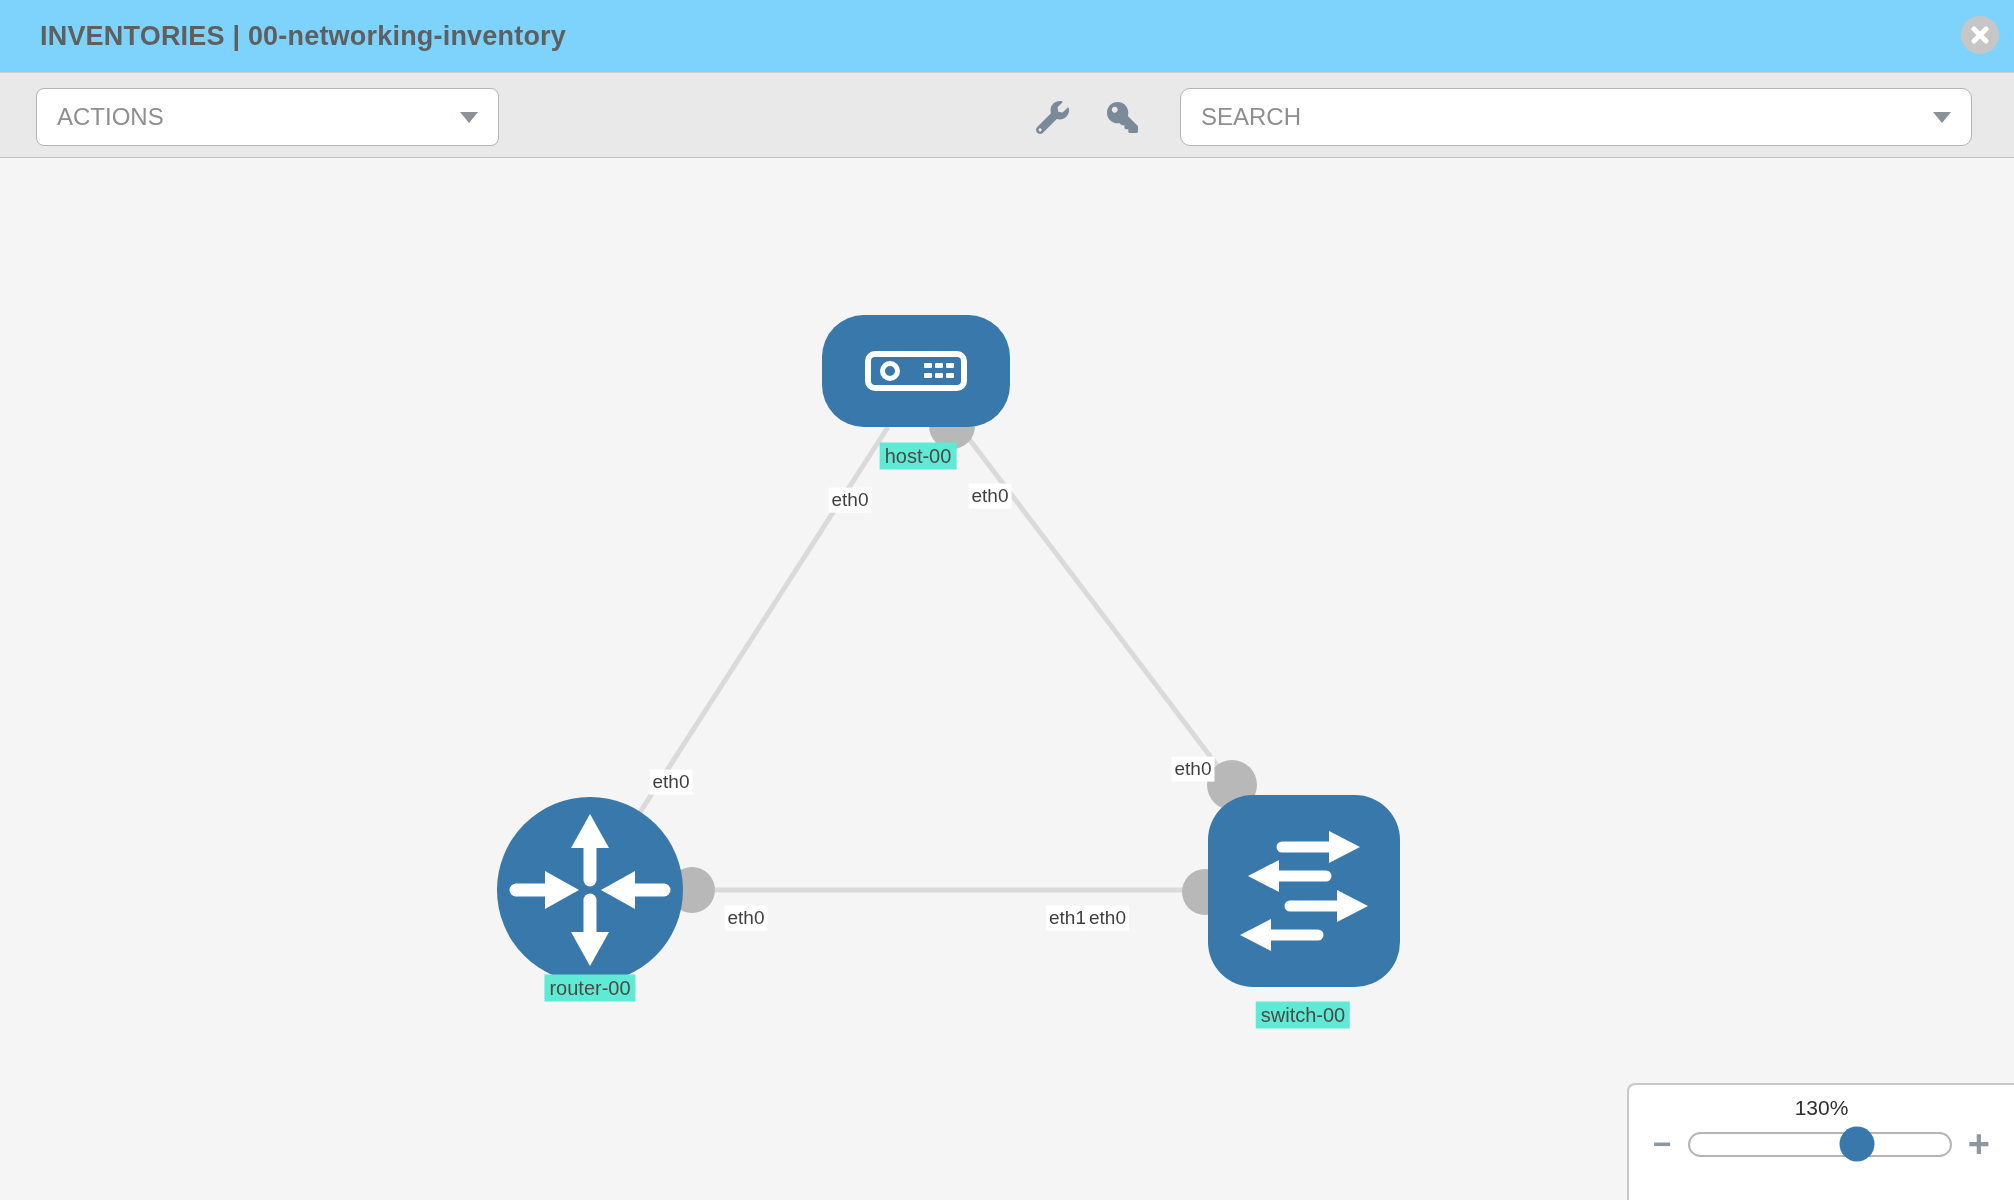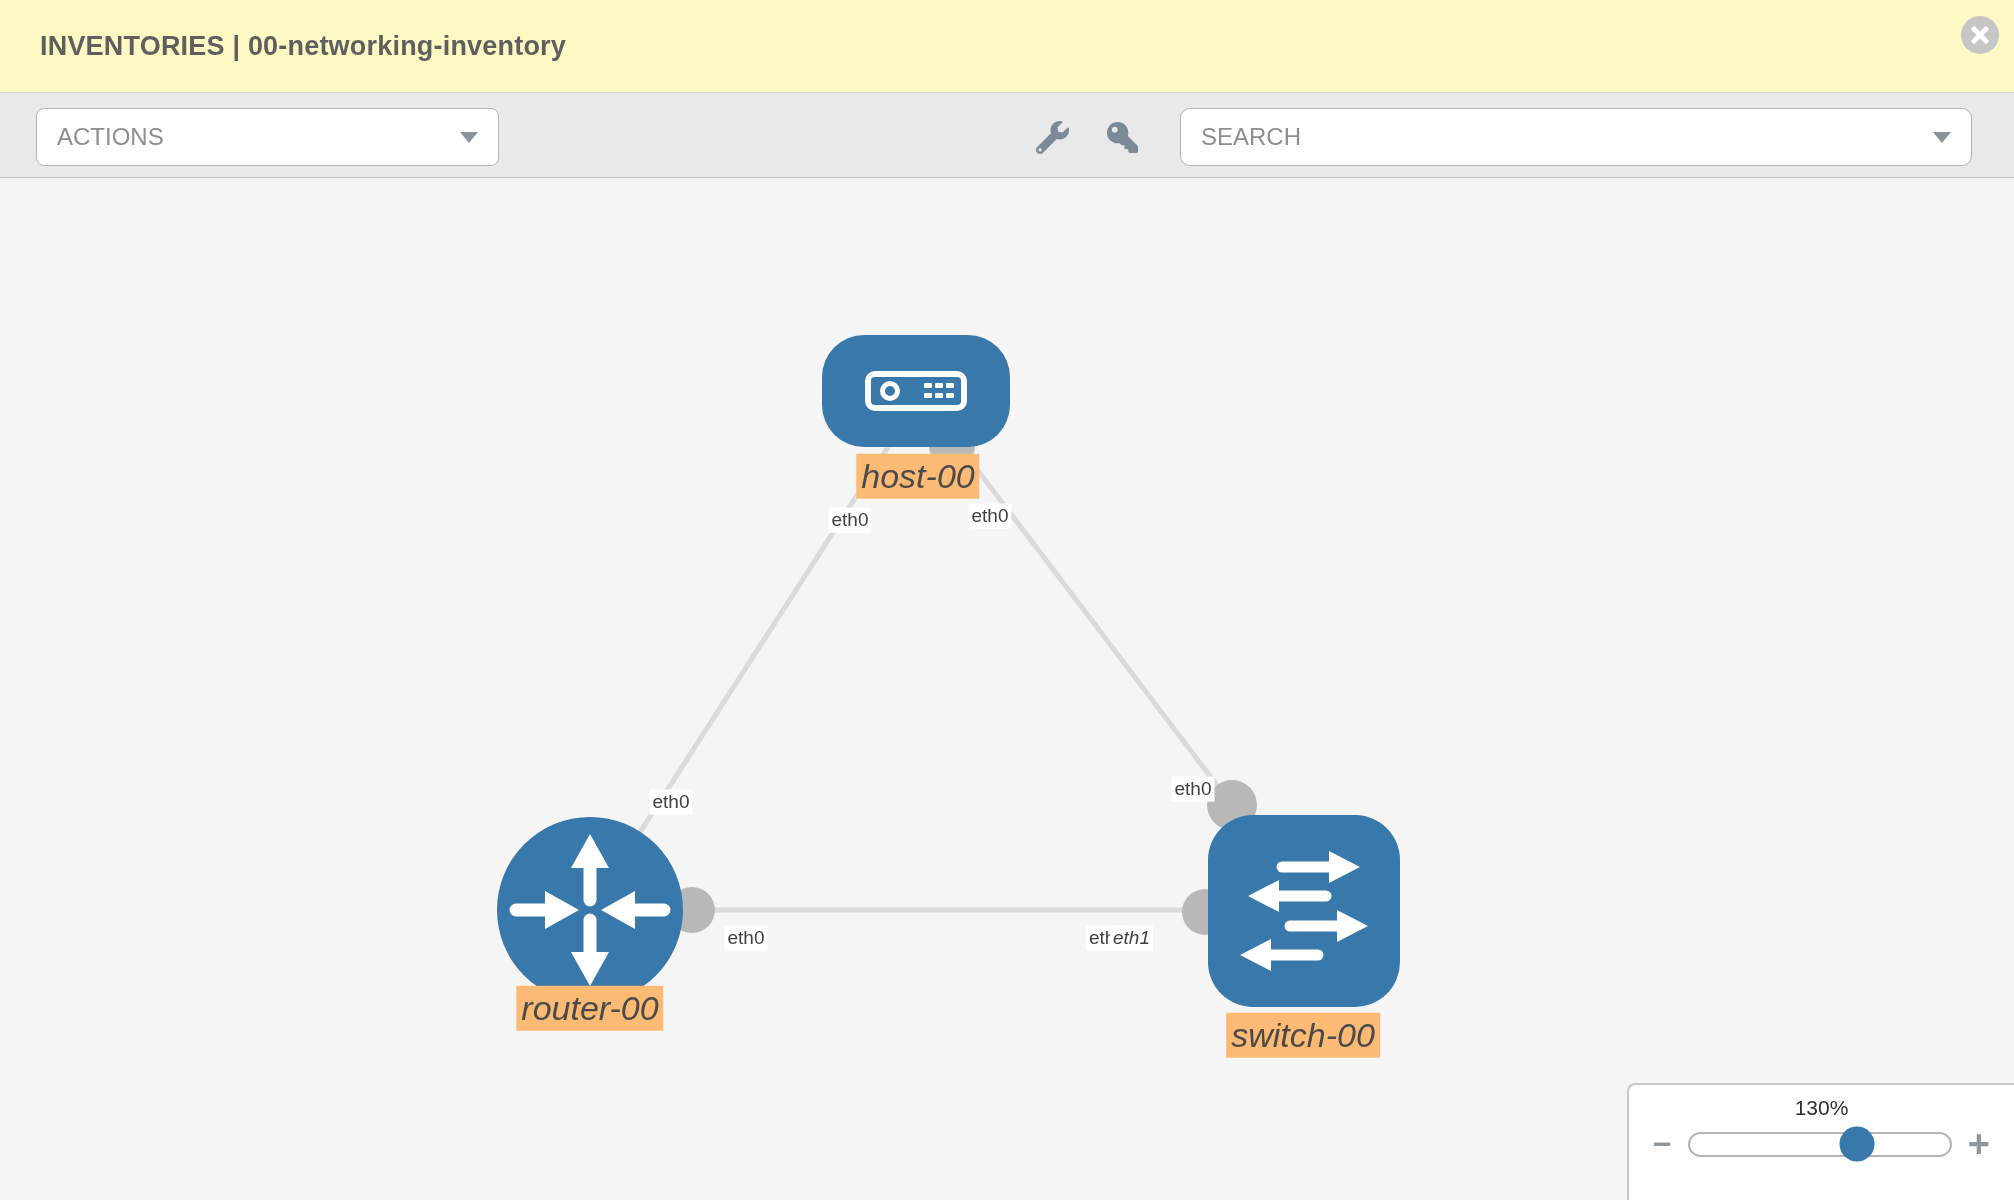--- a/index.html
+++ b/index.html
@@ -1,21 +1,21 @@
 <!DOCTYPE html>
 <html><head>
 <meta charset="utf-8">
 <style>
   * { margin:0; padding:0; box-sizing:border-box; }
   html,body { width:2014px; height:1200px; overflow:hidden; background:#fff;
               font-family:"Liberation Sans", sans-serif; }
   .app { display:flex; flex-direction:column; width:2014px; height:1200px; }
 
   
-  .header { height:92px; background:#fef9c3; display:flex; align-items:center;
+  .header { height:72px; background:#7dd3fc; display:flex; align-items:center;
             padding:0 40px; position:relative; flex:0 0 auto; }
   .page-title { font-size:27px; font-weight:bold; color:#5f5f5f; letter-spacing:.2px; }
   .close-btn { position:absolute; right:15px; top:16px; width:38px; height:38px;
                border:none; border-radius:50%; background:#c6c6c6; cursor:pointer;
                display:flex; align-items:center; justify-content:center; }
 
   
   .toolbar { height:86px; background:#e9e9e9; border-top:1px solid #cfcfcf;
              border-bottom:1px solid #c2c2c2; display:flex; align-items:center;
              padding:4px 42px 0 36px; flex:0 0 auto; }
@@ -29,22 +29,22 @@
   .tool-icons { display:flex; align-items:center; gap:38px; margin-left:auto; margin-right:42px; }
   .tool-icons svg { display:block; cursor:pointer; }
 
   
   .canvas { position:relative; flex:1; background:#f5f5f5; overflow:hidden; }
   .topo { position:absolute; left:0; top:0; }
   .link { stroke:#dadada; stroke-width:5; }
   .port { fill:#b8b8b8; }
   .node { cursor:pointer; }
 
-  .nlabel { position:absolute; transform:translate(-50%,-50%); background:#fdba74;
-            color:#4a4a4a; font-size:34px; line-height:1.25; padding:1px 5px; white-space:nowrap;font-style:italic; }
+  .nlabel { position:absolute; transform:translate(-50%,-50%); background:#5eead4;
+            color:#4a4a4a; font-size:20px; line-height:1.25; padding:1px 5px; white-space:nowrap; }
   .plabel { position:absolute; transform:translate(-50%,-50%); background:#fff;
             color:#3f3f3f; font-size:19px; line-height:1.2; padding:1px 3px; white-space:nowrap;margin-top:32px; }
   .plabel.anchor-left { transform:translate(0,-50%); }
 
   
   .zoom-panel { position:absolute; right:0; bottom:0; width:387px; height:117px;
                 background:#fff; border:2px solid #c9c9c9; border-right:none;
                 border-bottom:none; border-top-left-radius:8px; }
   .zoom-value { text-align:center; font-size:21px; color:#2f2f2f; margin-top:11px; }
   .zoom-row { display:flex; align-items:center; padding:0 24px; margin-top:5px; }
@@ -154,21 +154,21 @@
     <div class="nlabel" style="left:918px; top:298px;">host-00</div>
     <div class="nlabel" style="left:590px; top:830px;">router-00</div>
     <div class="nlabel" style="left:1303px; top:857px;">switch-00</div>
 
     <div class="plabel" style="left:850px;  top:310px;">eth0</div>
     <div class="plabel" style="left:990px;  top:306px;">eth0</div>
     <div class="plabel" style="left:671px;  top:592px;">eth0</div>
     <div class="plabel" style="left:1193px; top:579px;">eth0</div>
     <div class="plabel" style="left:746px;  top:728px;">eth0</div>
     <div class="plabel anchor-left" style="left:1086px; top:728px;">eth0</div>
-    <div class="plabel anchor-left" style="left:1110px; top:728px;font-style:italic;">eth1</div>
+    <div class="plabel anchor-left" style="left:1046px; top:728px;">eth1</div>
 
     <div class="zoom-panel">
       <div class="zoom-value">130%</div>
       <div class="zoom-row">
         <span class="zoom-btn zoom-minus">−</span>
         <div class="slider">
           <div class="thumb"></div>
         </div>
         <span class="zoom-btn zoom-plus">+</span>
       </div>

